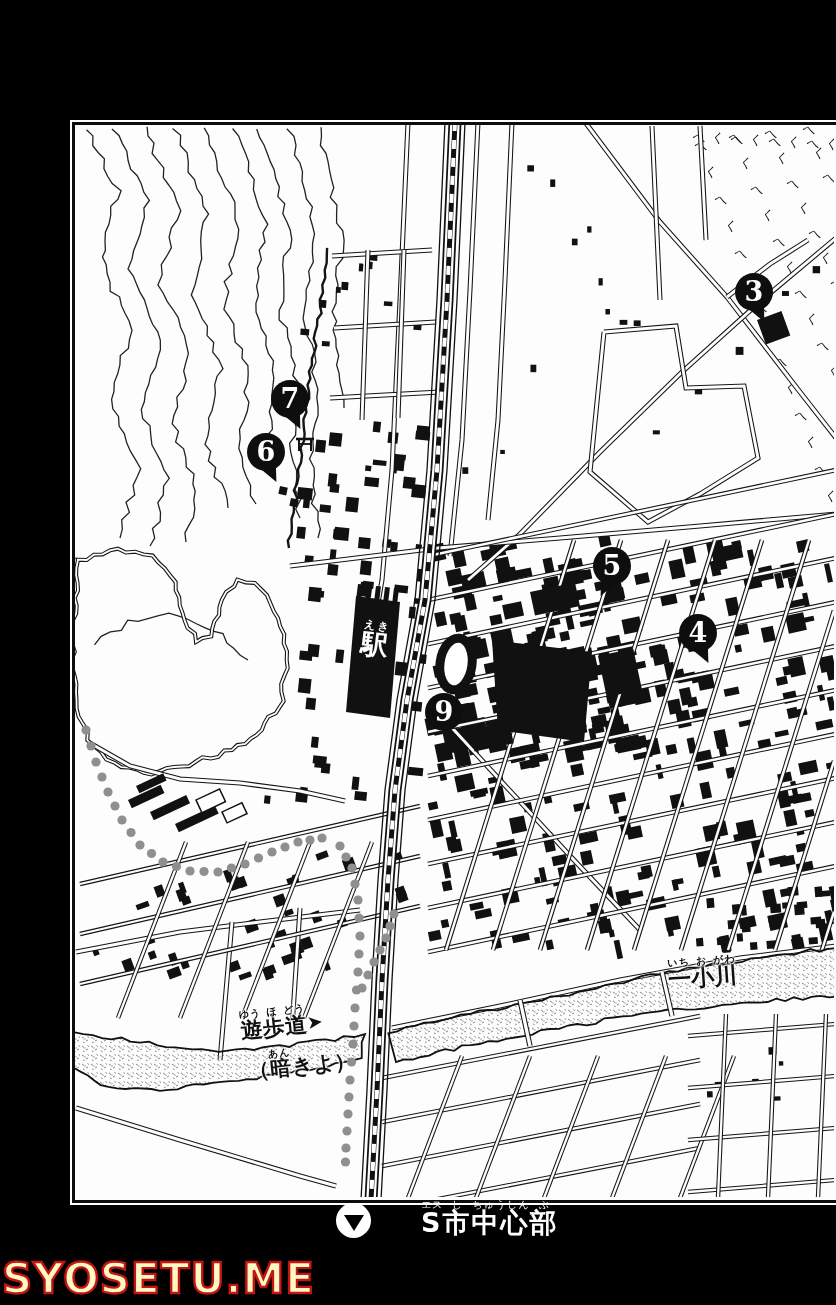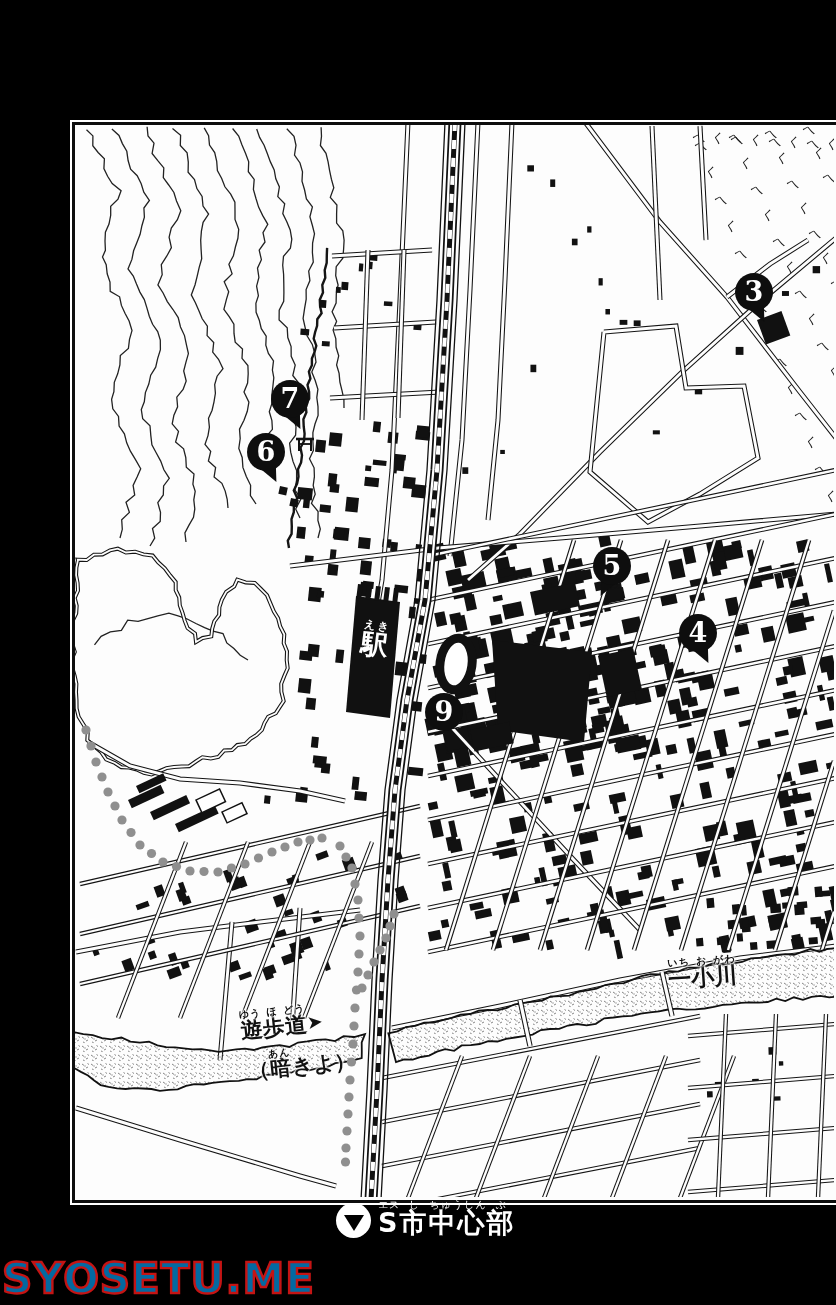--- a/index.html
+++ b/index.html
@@ -29,25 +29,25 @@
   .lbl-prom{left:240px;top:1006px;font-size:22px;transform:rotate(-6deg);}
   .lbl-prom rt{font-size:10px;}
   .lbl-prom .arrow{font-size:19px;vertical-align:2px;}
   .lbl-culv{left:248px;top:1046px;font-size:21px;transform:rotate(-6deg);}
   .lbl-culv rt{font-size:10px;}
   
   .caption{position:absolute;left:336px;top:1200px;display:flex;align-items:center;gap:7px;z-index:7;}
   .cap-icon{width:35px;height:35px;border-radius:50%;background:#fff;position:relative;flex:0 0 auto;}
   .cap-icon .tri{position:absolute;left:8px;top:12px;width:0;height:0;
         border-left:10px solid transparent;border-right:10px solid transparent;border-top:16px solid #000;}
-  .cap-text{color:#fff;font-size:27px;font-weight:bold;letter-spacing:2px;}
+  .cap-text{color:#fff;font-size:27px;font-weight:bold;letter-spacing:2px;margin-left:43px;}
   .cap-text rt{font-size:10px;font-weight:normal;letter-spacing:0;}
   
   .watermark{position:absolute;left:2px;top:1254px;font-size:42px;font-weight:800;letter-spacing:1px;
-             color:#0369a1;-webkit-text-stroke:2.4px #c41414;z-index:8;font-family:"DejaVu Sans",sans-serif;}
+             color:#fef9c3;-webkit-text-stroke:2.4px #c41414;z-index:8;font-family:"DejaVu Sans",sans-serif;}
 </style>
 </head>
 <body>
 
 <div class="page">
   <div class="panel"></div>
   <svg class="map" id="map-svg" width="836" height="1305" viewBox="0 0 836 1305">
       <defs>
         <clipPath id="panelclip">
           <rect x="75" y="125" width="759" height="1072"></rect>

